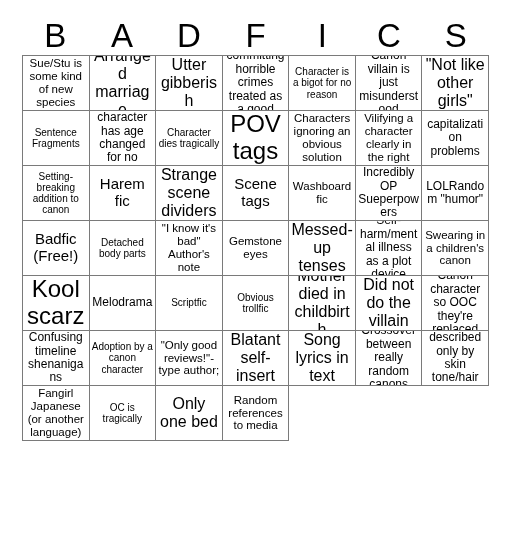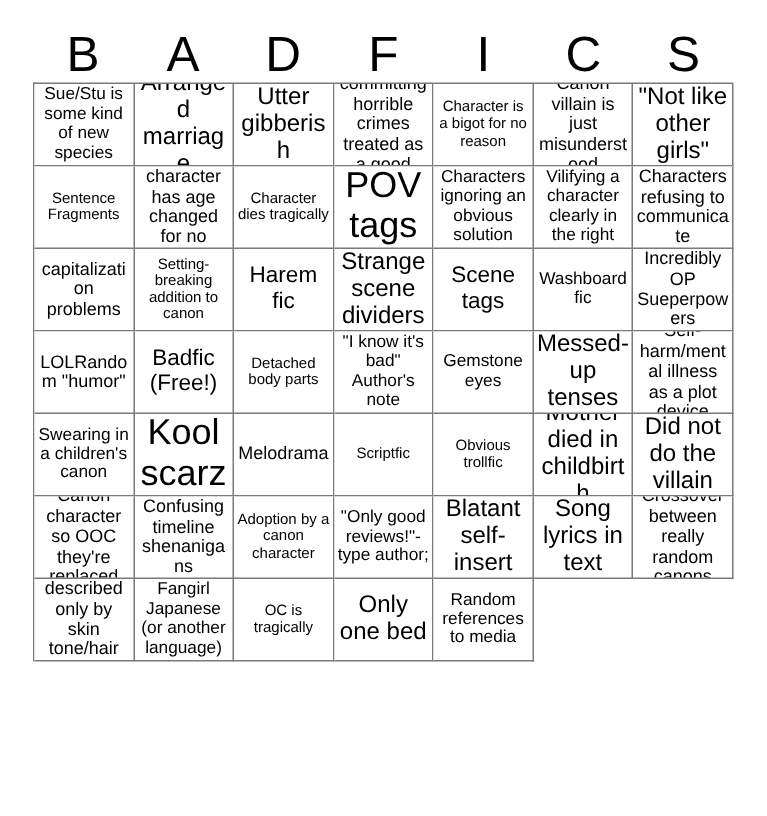--- a/index.html
+++ b/index.html
@@ -134,23 +134,20 @@
       <div class="cell sz-xxl">
         <span class="cell-text">POV tags</span>
       </div>
       <div class="cell sz-sm">
         <span class="cell-text">Characters ignoring an obvious solution</span>
       </div>
       <div class="cell sz-sm">
         <span class="cell-text">Vilifying a character clearly in the right</span>
       </div>
       <div class="cell sz-xs">
-        <span class="cell-text">Characters refusing to communicate</span>
-      </div>
-      <div class="cell sz-xs">
         <span class="cell-text">capitalization problems</span>
       </div>
       <div class="cell sz-md">
         <span class="cell-text">Setting-breaking addition to canon</span>
       </div>
       <div class="cell sz-xl">
         <span class="cell-text">Harem fic</span>
       </div>
       <div class="cell sz-lg">
         <span class="cell-text">Strange scene dividers</span>

